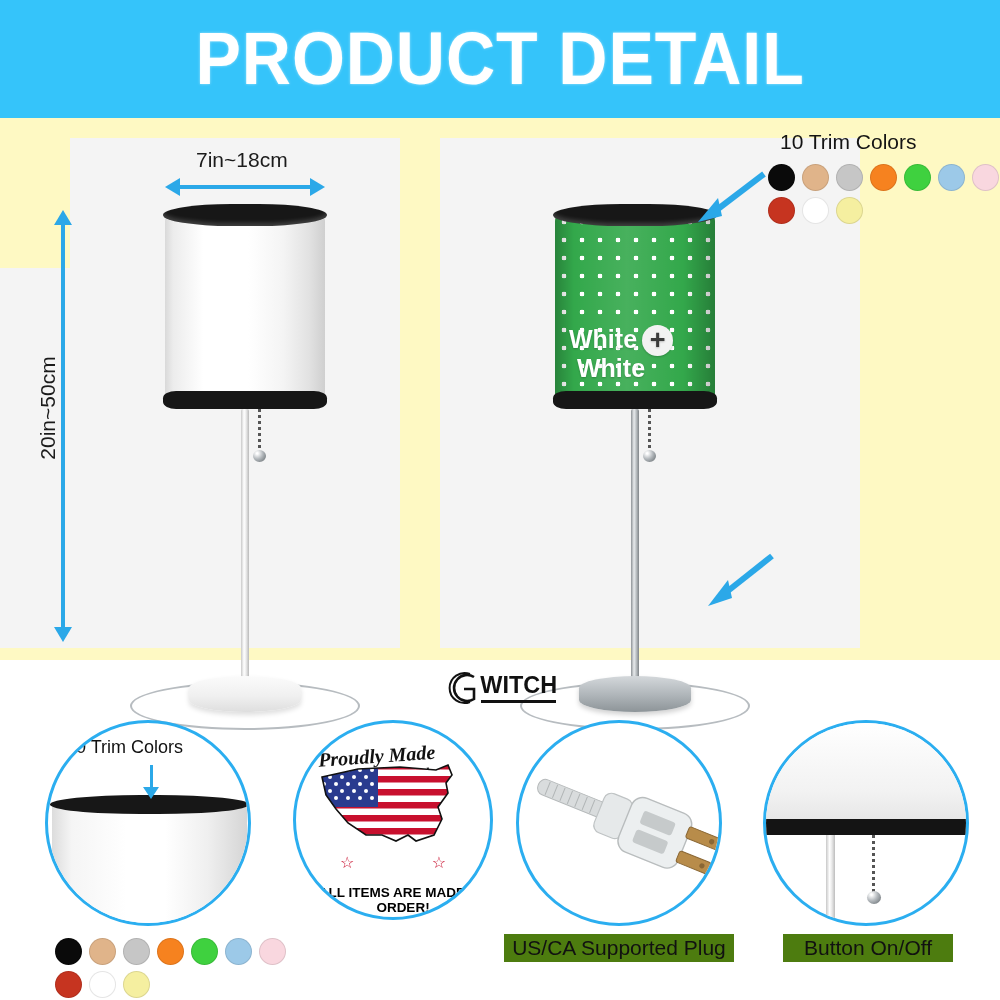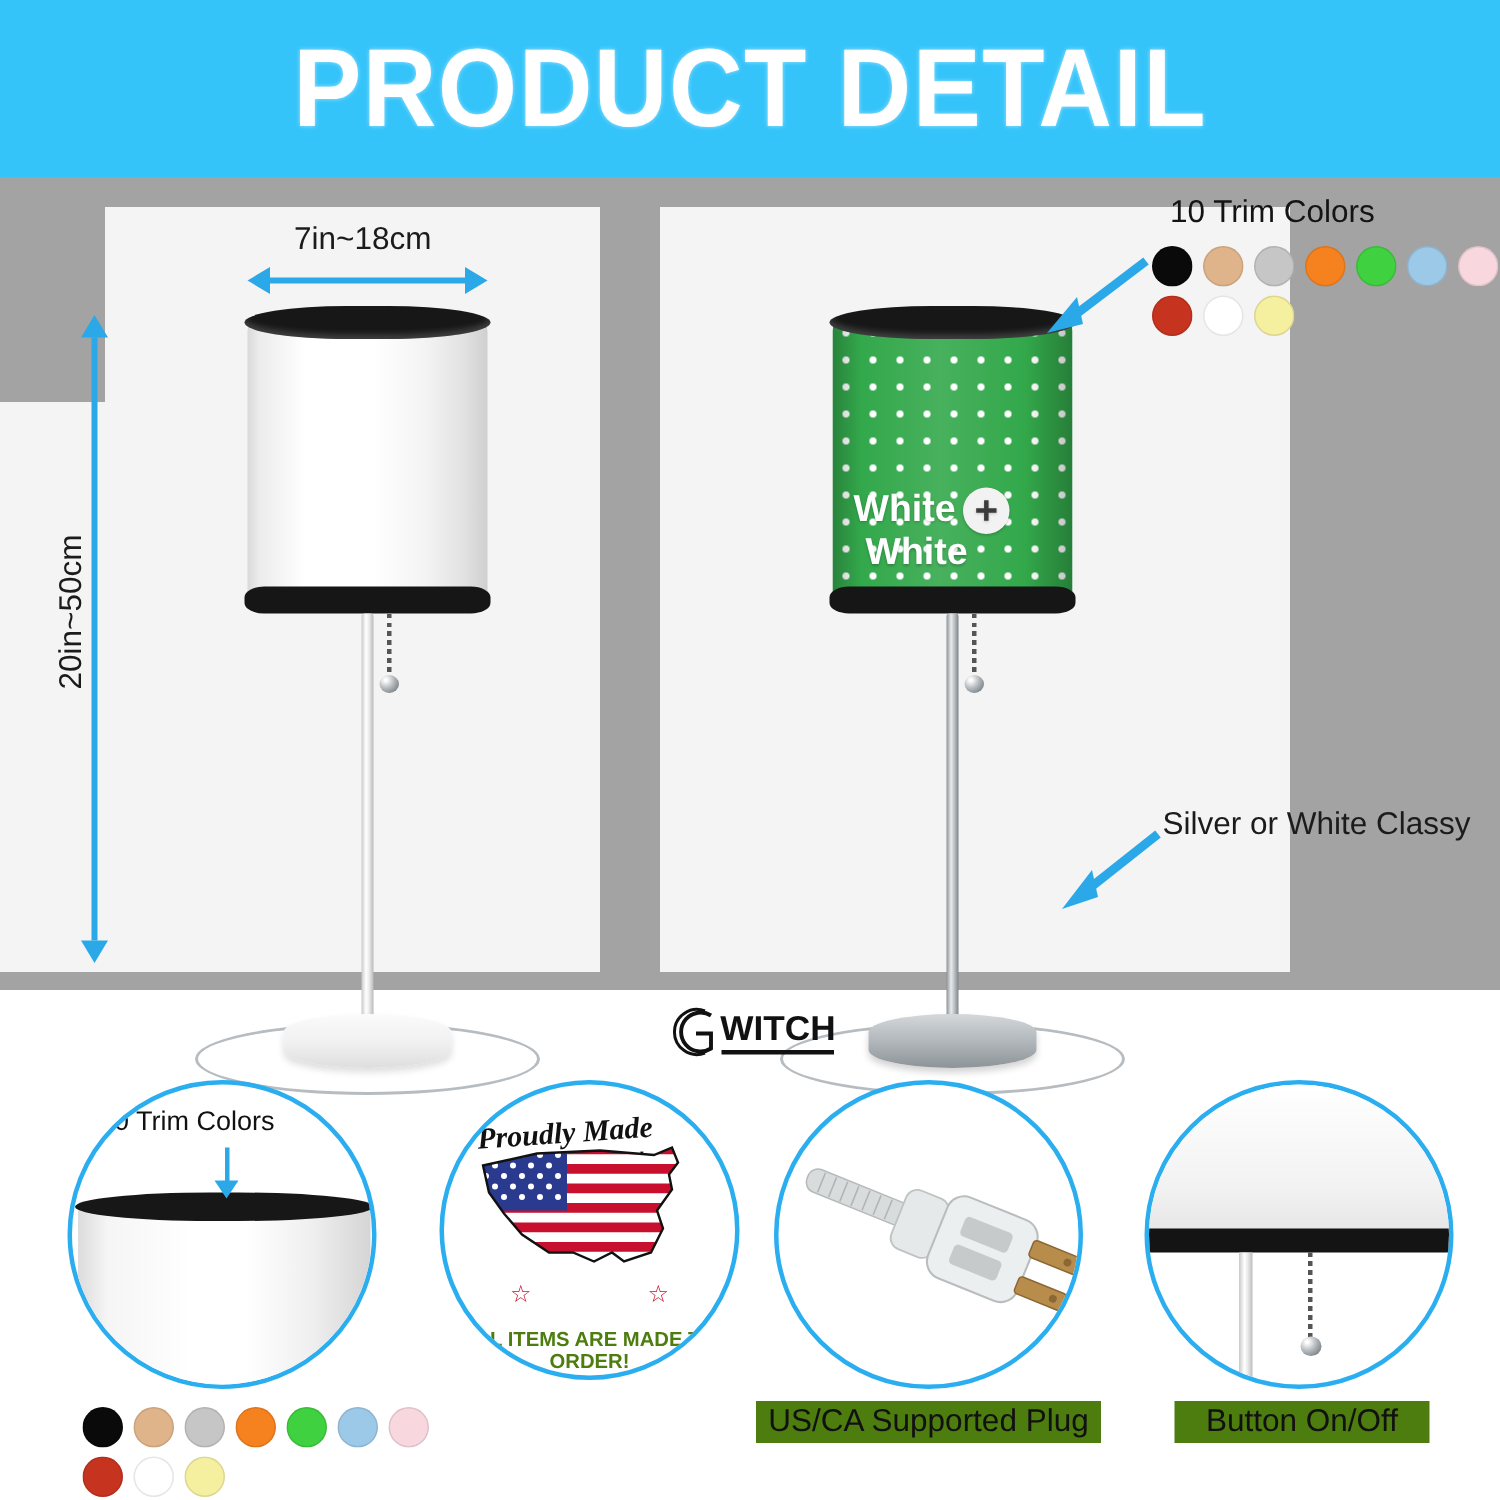--- a/index.html
+++ b/index.html
@@ -25,21 +25,21 @@
     letter-spacing: 1px;
     line-height: 1;
     transform: scaleX(0.92);
     text-shadow: 0 0 3px rgba(255,255,255,.55);
     white-space: nowrap;
   }
 
   
   .stage {
     position: absolute; left: 0; top: 118px; width: 1000px; height: 542px;
-    background: #a3a3a3;
+    background: #fef9c3;
   }
   .panel-bg {
     position: absolute; background: #f4f4f4;
   }
   .pbg1 { left: 70px; top: 20px; width: 330px; height: 510px; }
   .pbg2 { left: 440px; top: 20px; width: 420px; height: 510px; }
   .pbg3 { left: 0px;  top: 150px; width: 90px;  height: 380px; }
 
   
   .lamp { position: absolute; }
@@ -224,22 +224,22 @@
   }
   .usa-word {
     position: absolute; left: 0; top: 118px; width: 100%; text-align: center;
     font-size: 40px; font-weight: bold; font-style: italic; color: #111;
     font-family: "Liberation Sans", sans-serif; letter-spacing: -1px;
   }
   .usa-star {
     position: absolute; top: 130px; color: #C8102E; font-size: 16px;
   }
   .usa-sub {
-    position: absolute; left: 0; top: 162px; width: 100%; text-align: center;
-    font-size: 13.5px; font-weight: bold; color: #4d7c0f;
+    position: absolute; left: 10px; top: 162px; width: 100%; text-align: center;
+    font-size: 13.5px; font-weight: bold; color: #000000;
     font-family: "Liberation Sans", sans-serif;
   }
 
   
   .c4-trim {
     position: absolute; left: -6px; top: 96px; width: 218px; height: 16px; background: #141414;
   }
   .c4-pole {
     position: absolute; left: 60px; top: 112px; width: 9px; height: 125px;
     background: linear-gradient(90deg,#c8c8c8,#ffffff 40%,#e9e9e9 65%,#bdbdbd);
@@ -330,21 +330,20 @@
         <div class="swatch" style="background: rgb(245, 239, 160);"></div>
       </div>
 
     <div class="callout-arrow" style="left:692px; top:50px;">
       <svg width="80" height="55" viewBox="0 0 80 55">
         <line x1="72" y1="6" x2="22" y2="44" stroke="#2BA8E8" stroke-width="6"></line>
         <polygon points="6,54 26,30 30,48" fill="#2BA8E8"></polygon>
       </svg>
     </div>
 
-    <div class="dim-label" style="left:775px; top:420px;">Silver or White Classy</div>
     <div class="callout-arrow" style="left:700px; top:430px;">
       <svg width="80" height="60" viewBox="0 0 80 60">
         <line x1="72" y1="8" x2="24" y2="46" stroke="#2BA8E8" stroke-width="6"></line>
         <polygon points="8,58 28,32 32,50" fill="#2BA8E8"></polygon>
       </svg>
     </div>
 
   </div>
 
   <div class="logo">

